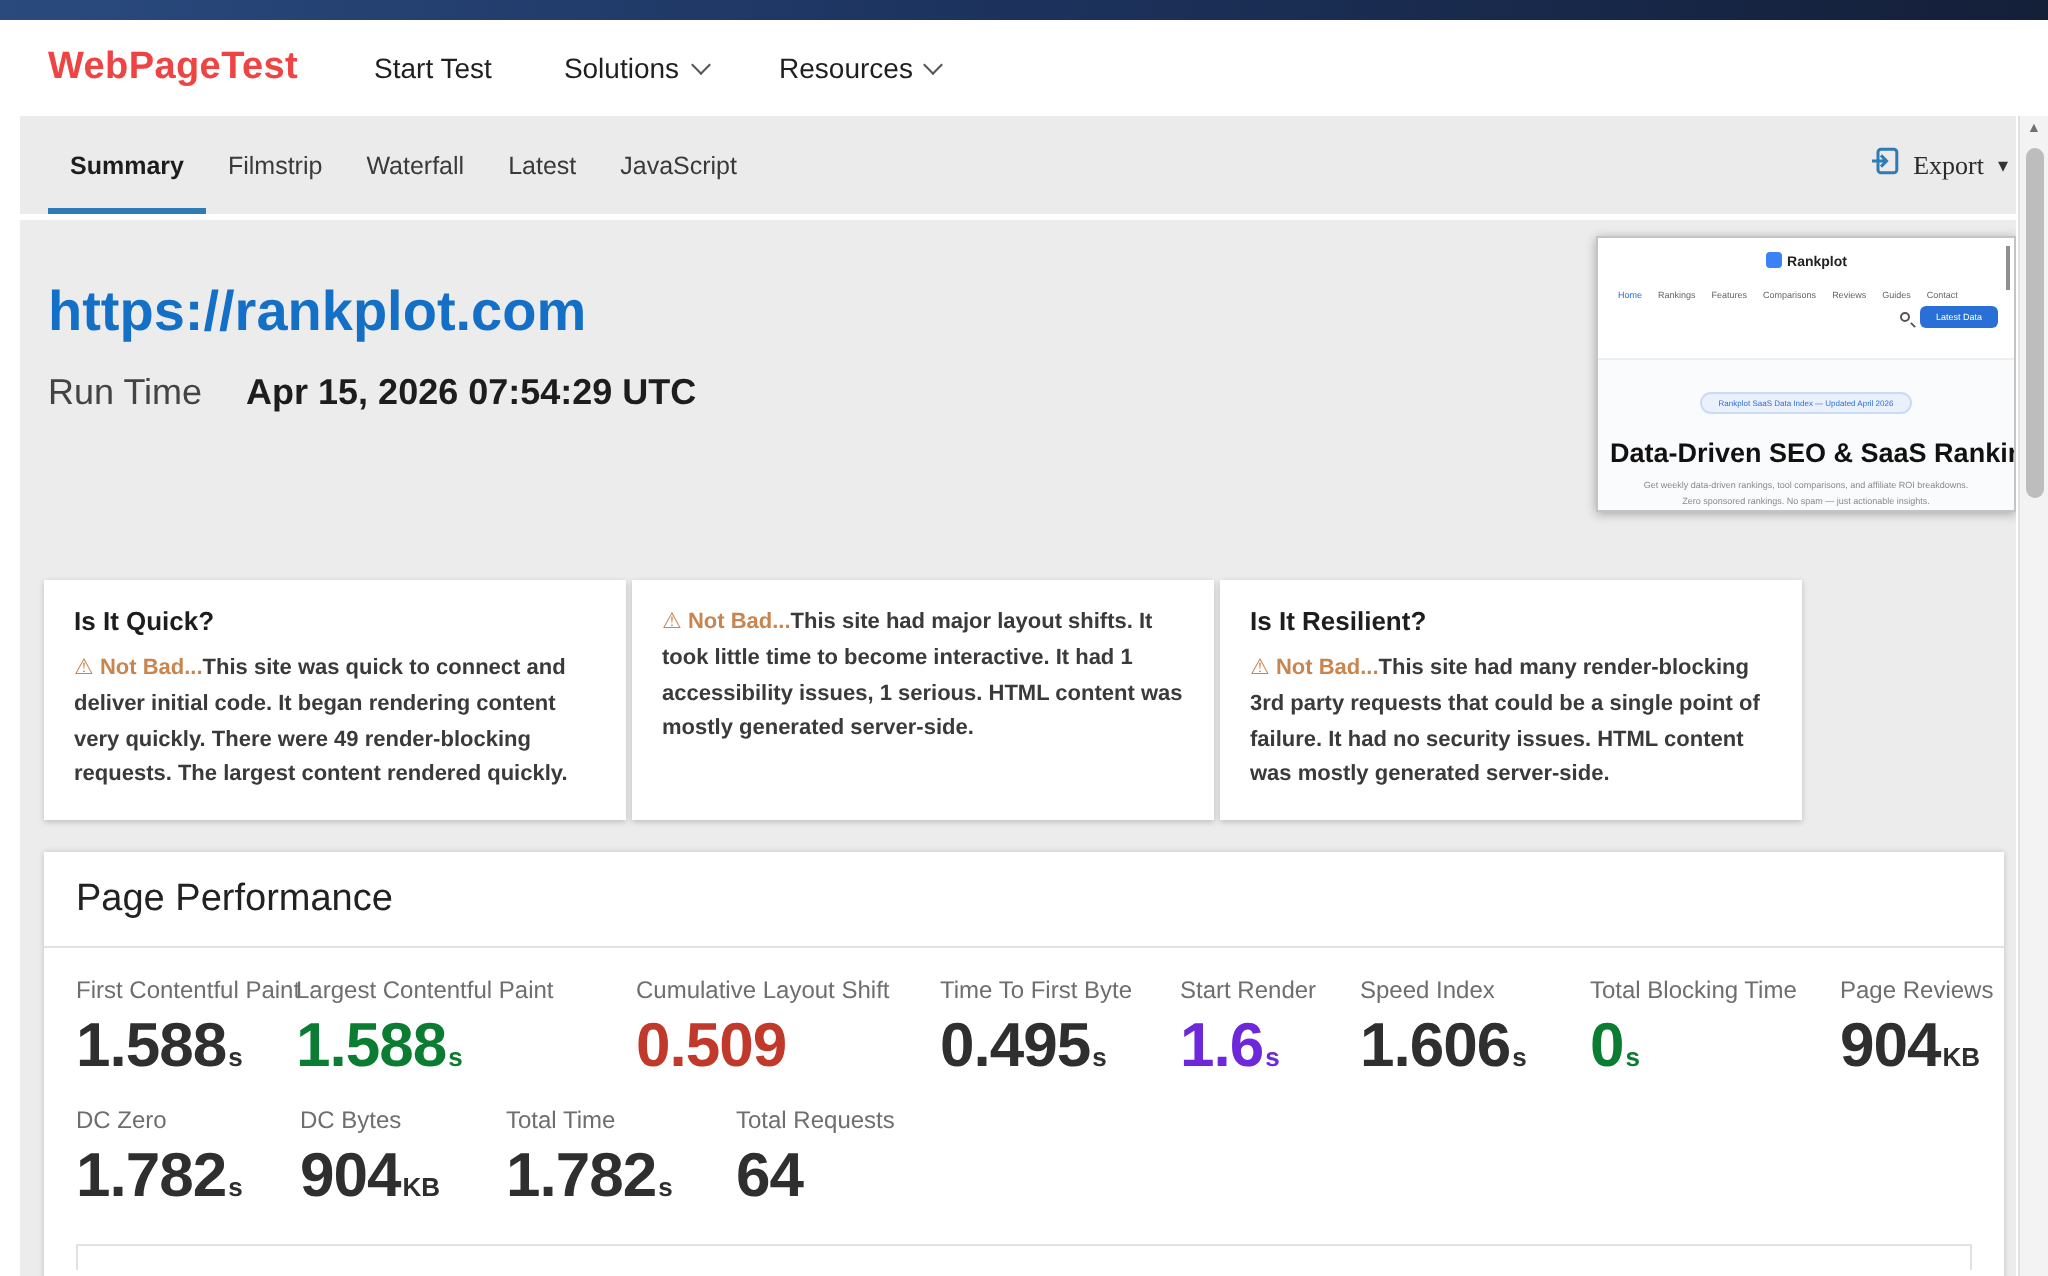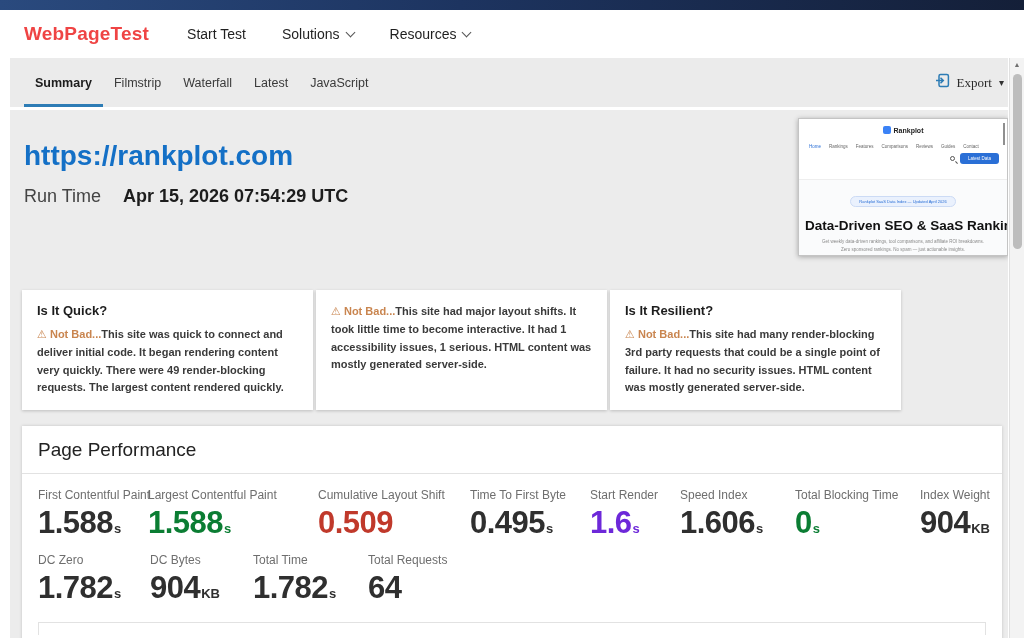--- a/index.html
+++ b/index.html
@@ -199,21 +199,21 @@
       </div>
       <div class="metric">
         <div class="m-label">Speed Index</div>
         <div class="m-value" style="color: rgb(47, 47, 47);"><span>1.606</span><span class="m-unit">s</span></div>
       </div>
       <div class="metric">
         <div class="m-label">Total Blocking Time</div>
         <div class="m-value" style="color: rgb(11, 125, 51);"><span>0</span><span class="m-unit">s</span></div>
       </div>
       <div class="metric">
-        <div class="m-label">Index Weight</div>
+        <div class="m-label">Page Reviews</div>
         <div class="m-value" style="color: rgb(47, 47, 47);"><span>904</span><span class="m-unit">KB</span></div>
       </div>
     </div>
 
     <div class="mrow r2">
       <div class="metric">
         <div class="m-label">DC Zero</div>
         <div class="m-value"><span>1.782</span><span class="m-unit">s</span></div>
       </div>
       <div class="metric">

